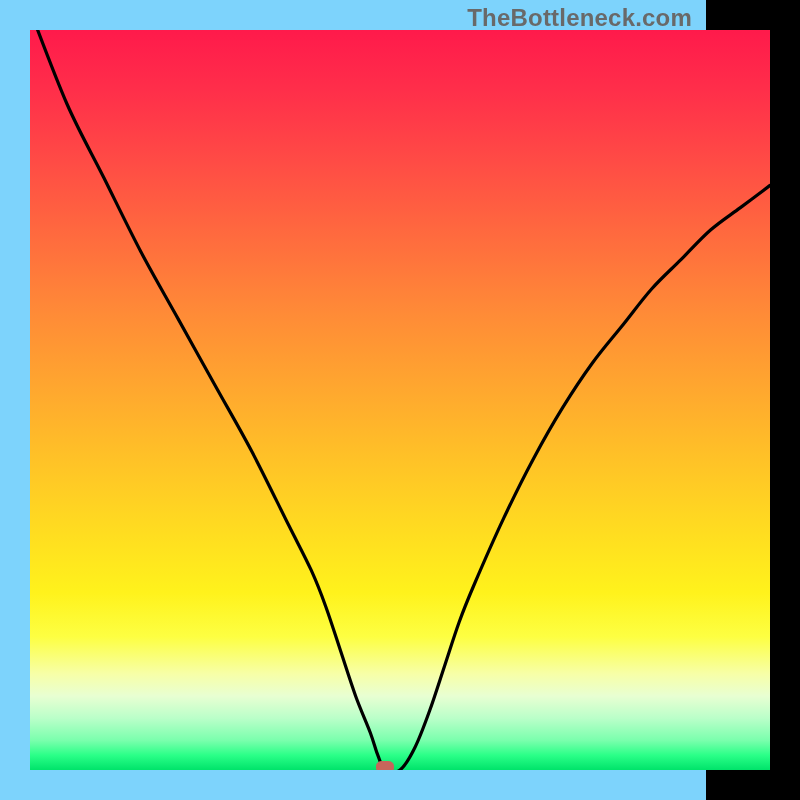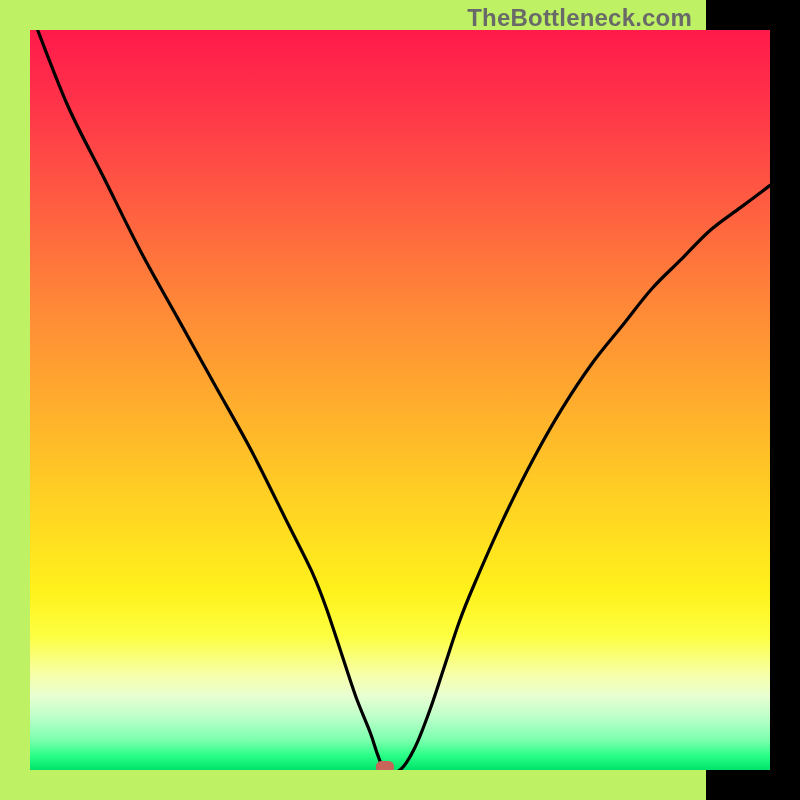--- a/index.html
+++ b/index.html
@@ -8,21 +8,21 @@
     width: 800px;
     height: 800px;
     overflow: hidden;
     background: #000;
     font-family: Arial, Helvetica, sans-serif;
   }
   .frame {
     position: relative;
     width: 706px;
     height: 800px;
-    background: #bef264;
+    background: #7dd3fc;
   }
   .watermark {
     position: absolute;
     top: 4px;
     right: 14px;
     font-size: 24px;
     font-weight: 600;
     color: #696969;
     letter-spacing: 0.2px;
     z-index: 3;

